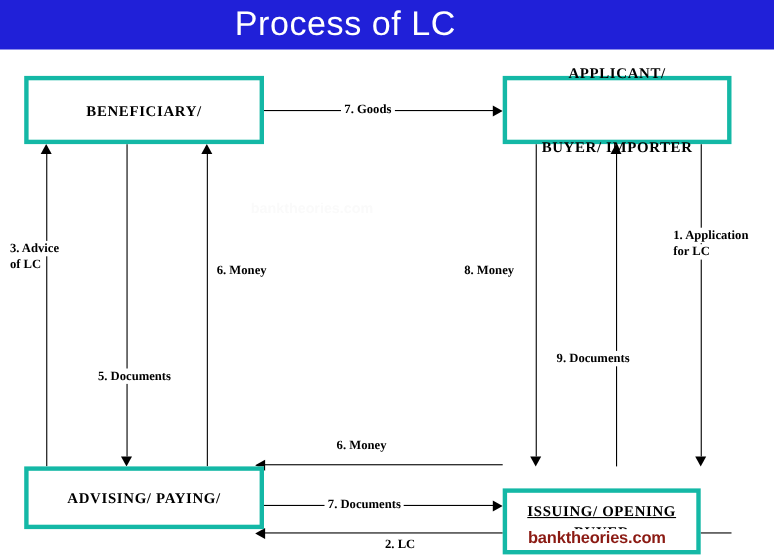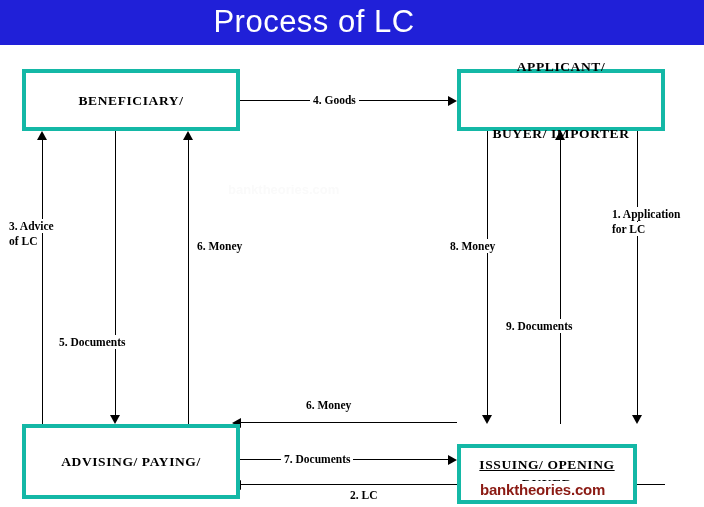--- a/index.html
+++ b/index.html
@@ -57,21 +57,21 @@
     z-index: 5;
   }
   .entity-box .line {
     display: block;
     white-space: nowrap;
     line-height: 19px;
   }
 
   #box-beneficiary { left: 22px;  top: 69px;  width: 218px; height: 62px; }
   #box-applicant   { left: 457px; top: 69px;  width: 208px; height: 62px; gap: 48px; }
-  #box-advising    { left: 22px;  top: 424px; width: 218px; height: 75px; }
+  #box-advising    { left: 22px;  top: 424px; width: 218px; height: 57px; }
   #box-issuing     { left: 457px; top: 444px; width: 180px; height: 60px; text-decoration: underline; }
 
   
   .vline {
     position: absolute;
     width: 0;
     border-left: 1px solid #000000;
     z-index: 1;
   }
   .hline {
@@ -169,55 +169,55 @@
     <span class="line">ADVISING/ PAYING/</span>
   </div>
 
   <div class="entity-box" id="box-issuing">
     <span class="line">ISSUING/ OPENING</span>
     <span class="line">BUYER</span>
   </div>
 
   <div class="hline" style="left:240px; top:100px; width:212px;"></div>
   <div class="arrow arrow-right" style="left:448px; top:96px;"></div>
-  <div class="flow-label" style="left:310px; top:93px;">4. Goods</div>
+  <div class="flow-label" style="left:310px; top:93px;">7. Goods</div>
 
   <div class="vline" style="left:42px; top:140px; height:284px;"></div>
   <div class="arrow arrow-up" style="left:37px; top:131px;"></div>
   <div class="flow-label" style="left:6px; top:219px;">3. Advice</div>
   <div class="flow-label" style="left:6px; top:234px;">of LC</div>
 
   <div class="vline" style="left:115px; top:131px; height:284px;"></div>
   <div class="arrow arrow-down" style="left:110px; top:415px;"></div>
-  <div class="flow-label" style="left:56px; top:335px;">5. Documents</div>
+  <div class="flow-label" style="left:86px; top:335px;">5. Documents</div>
 
   <div class="vline" style="left:188px; top:140px; height:284px;"></div>
   <div class="arrow arrow-up" style="left:183px; top:131px;"></div>
   <div class="flow-label" style="left:194px; top:239px;">6. Money</div>
 
   <div class="vline" style="left:487px; top:131px; height:284px;"></div>
   <div class="arrow arrow-down" style="left:482px; top:415px;"></div>
-  <div class="flow-label" style="left:419px; top:239px;margin-left:28px;">8. Money</div>
+  <div class="flow-label" style="left:419px; top:239px;">8. Money</div>
 
   <div class="vline" style="left:560px; top:140px; height:284px;"></div>
   <div class="arrow arrow-up" style="left:555px; top:131px;"></div>
   <div class="flow-label" style="left:503px; top:319px;">9. Documents</div>
 
   <div class="vline" style="left:637px; top:131px; height:284px;"></div>
   <div class="arrow arrow-down" style="left:632px; top:415px;"></div>
   <div class="flow-label" style="left:609px; top:207px;">1. Application</div>
   <div class="flow-label" style="left:609px; top:222px;">for LC</div>
 
   <div class="hline" style="left:240px; top:422px; width:217px;"></div>
   <div class="arrow arrow-left" style="left:232px; top:418px;"></div>
   <div class="flow-label" style="left:303px; top:398px;">6. Money</div>
 
   <div class="hline" style="left:240px; top:459px; width:212px;"></div>
   <div class="arrow arrow-right" style="left:448px; top:455px;"></div>
-  <div class="flow-label" style="left:281px; top:452px;">7. Documents</div>
+  <div class="flow-label" style="left:295px; top:452px;">7. Documents</div>
 
   <div class="hline" style="left:240px; top:484px; width:425px;"></div>
   <div class="arrow arrow-left" style="left:232px; top:480px;"></div>
   <div class="flow-label" style="left:303px; top:488px;margin-left:44px;">2. LC</div>
 
   <div class="watermark-brand">banktheories.com</div>
 
 </div>
 
 </body></html>

